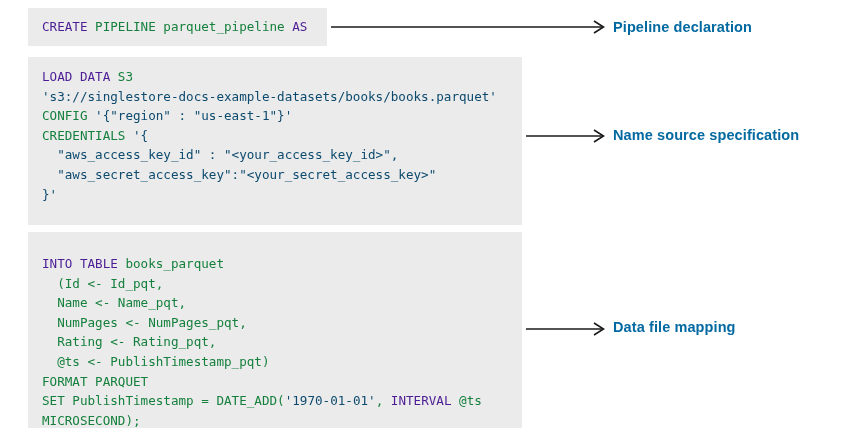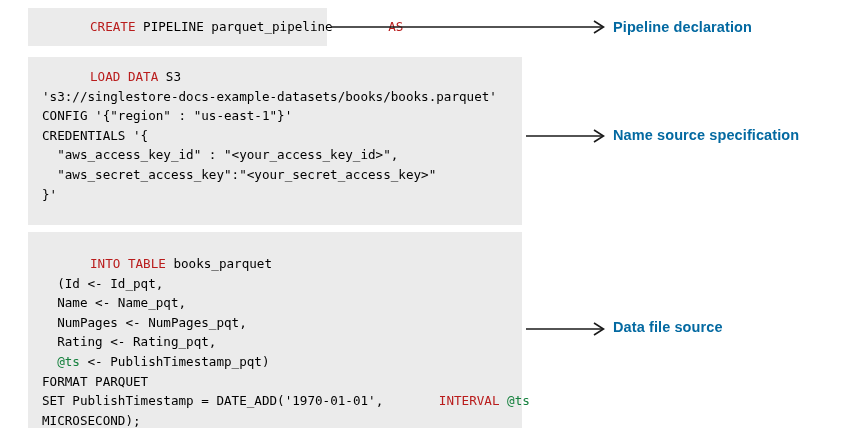--- a/index.html
+++ b/index.html
@@ -54,24 +54,24 @@
   #block-mapping {
     left: 28px;
     top: 232px;
     width: 494px;
     height: 196px;
     padding-top: 22px;
   }
 
   .code-line { display: block; height: 19.6px; }
 
-  .kw   { color: #b91c1c; margin-left: 48px; }
-  .str  { color: #000000; }
+  .kw   { color: #4c1d95; }
+  .str  { color: #0c4a6e; }
   .var  { color: #15803d; }
-  .pln  { color: #000000; }
+  .pln  { color: #15803d; }
 
   
   .arrow {
     position: absolute;
     height: 20px;
     overflow: visible;
   }
   .arrow svg { display: block; overflow: visible; }
 
   
@@ -116,15 +116,15 @@
       <svg width="78" height="20" viewBox="0 0 78 20">
         <line x1="0" y1="10" x2="77" y2="10" stroke="#1a1a1a" stroke-width="1.6"></line>
         <polyline points="68,4 77.5,10 68,16" fill="none" stroke="#1a1a1a" stroke-width="1.6" stroke-linecap="butt" stroke-linejoin="miter"></polyline>
       </svg>
     </div>
 
   <div class="callout-label" id="label-declaration">Pipeline declaration</div>
 
   <div class="callout-label" id="label-source">Name source specification</div>
 
-  <div class="callout-label" id="label-mapping">Data file source</div>
+  <div class="callout-label" id="label-mapping">Data file mapping</div>
 
 </div>
 
 </body></html>

